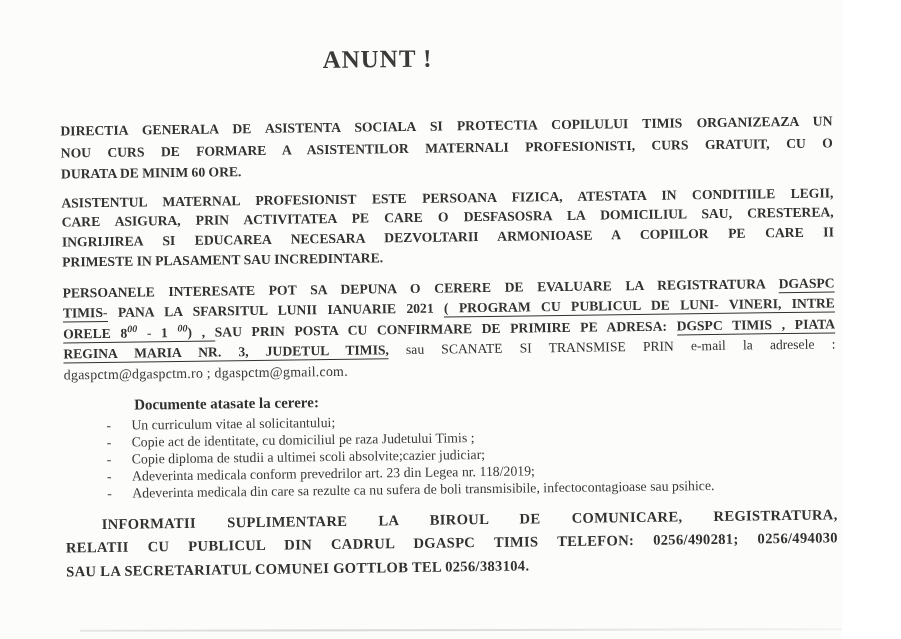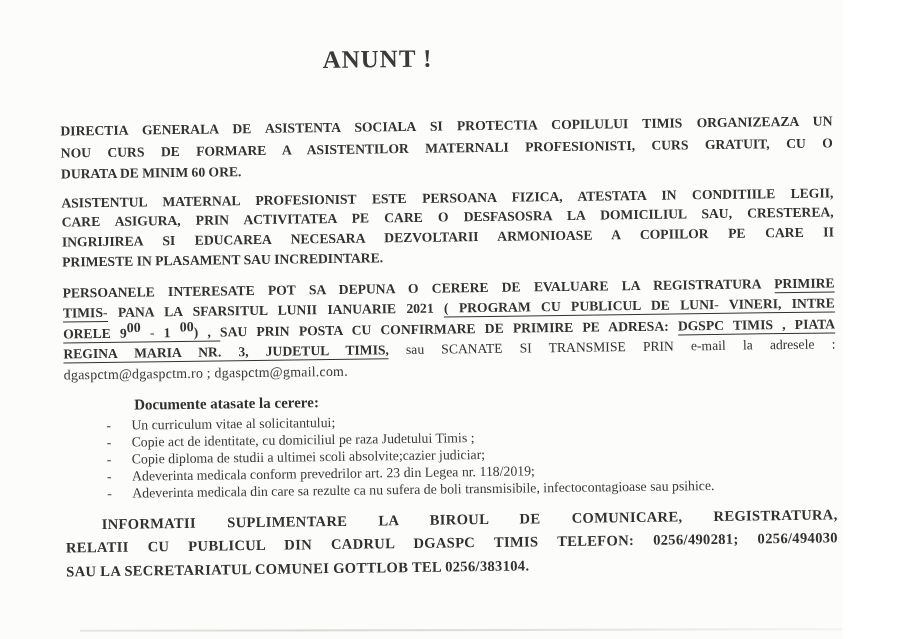--- a/index.html
+++ b/index.html
@@ -43,23 +43,24 @@
   .ln{
     text-align:justify;
     text-align-last:justify;
   }
   .ln.lastline{text-align-last:left;}
   .u{
     border-bottom:1.6px solid #323232;
     padding-bottom:1px;
   }
   sup{
-    font-size:14px;
+    font-size:10px;
     vertical-align:super;
     line-height:0;
+    font-style:italic;
   }
   .regular{font-weight:normal;}
   .emails{
     font-weight:normal;
     font-size:14px;
     color:#3a3a3a;
     letter-spacing:0.2px;
   }
   .doc-heading{
     margin-top:11px;
@@ -108,23 +109,23 @@
     </div>
 
     <div class="para p2">
       <div class="ln">ASISTENTUL MATERNAL PROFESIONIST ESTE PERSOANA FIZICA, ATESTATA IN CONDITIILE LEGII,</div>
       <div class="ln">CARE ASIGURA, PRIN ACTIVITATEA PE CARE O DESFASOSRA LA DOMICILIUL SAU, CRESTEREA,</div>
       <div class="ln">INGRIJIREA SI EDUCAREA NECESARA DEZVOLTARII ARMONIOASE A COPIILOR PE CARE II</div>
       <div class="ln lastline">PRIMESTE IN PLASAMENT SAU INCREDINTARE.</div>
     </div>
 
     <div class="para p3">
-      <div class="ln"><span>PERSOANELE INTERESATE POT SA DEPUNA O CERERE DE EVALUARE LA REGISTRATURA </span><span class="u">PRIMIRE</span></div>
+      <div class="ln"><span>PERSOANELE INTERESATE POT SA DEPUNA O CERERE DE EVALUARE LA REGISTRATURA </span><span class="u">DGASPC</span></div>
       <div class="ln"><span class="u">TIMIS-</span><span> PANA LA SFARSITUL LUNII IANUARIE 2021 </span><span class="u">( PROGRAM CU PUBLICUL DE LUNI- VINERI, INTRE</span></div>
-      <div class="ln"><span class="u"><span>ORELE 9</span><sup>00</sup><span> - 1 </span><sup>00</sup><span>) , </span></span><span>SAU PRIN POSTA CU CONFIRMARE DE PRIMIRE PE ADRESA: </span><span class="u"> DGSPC TIMIS , PIATA</span></div>
+      <div class="ln"><span class="u"><span>ORELE 8</span><sup>00</sup><span> - 1 </span><sup>00</sup><span>) , </span></span><span>SAU PRIN POSTA CU CONFIRMARE DE PRIMIRE PE ADRESA: </span><span class="u"> DGSPC TIMIS , PIATA</span></div>
       <div class="ln"><span class="u">REGINA MARIA NR. 3, JUDETUL TIMIS,</span><span class="regular"> sau SCANATE SI TRANSMISE PRIN e-mail  la adresele :</span></div>
       <div class="ln lastline emails">dgaspctm@dgaspctm.ro ;  dgaspctm@gmail.com.</div>
     </div>
 
     <div class="doc-heading">Documente atasate la cerere:</div>
 
     <div class="doc-list">
       <div class="doc-item">
           <span class="dash">-</span>
           <span class="itxt">Un curriculum vitae al solicitantului;</span>

